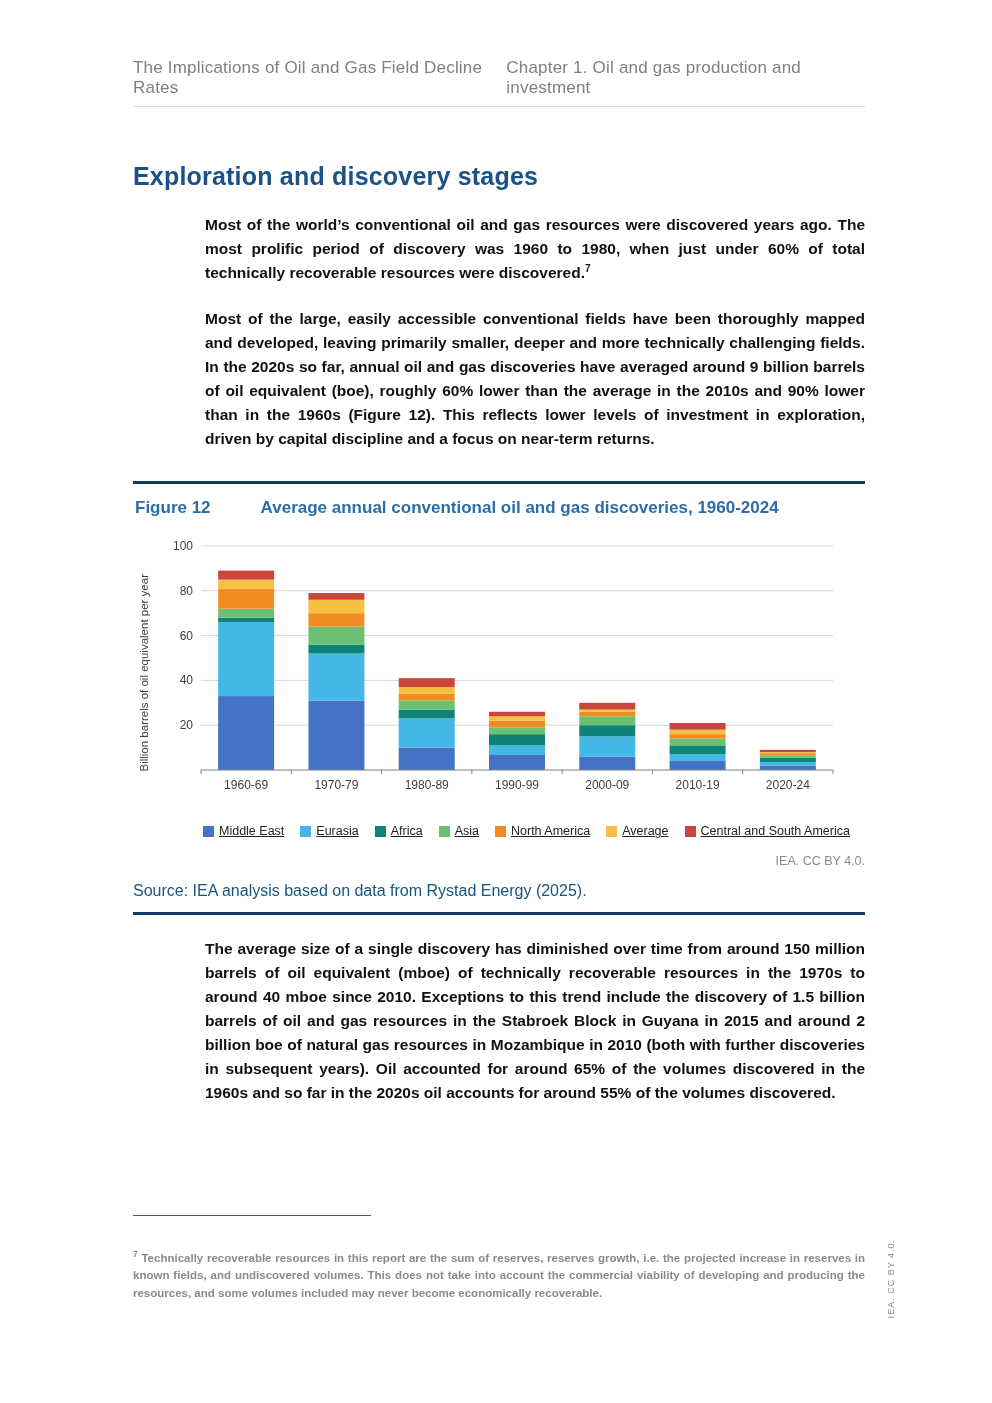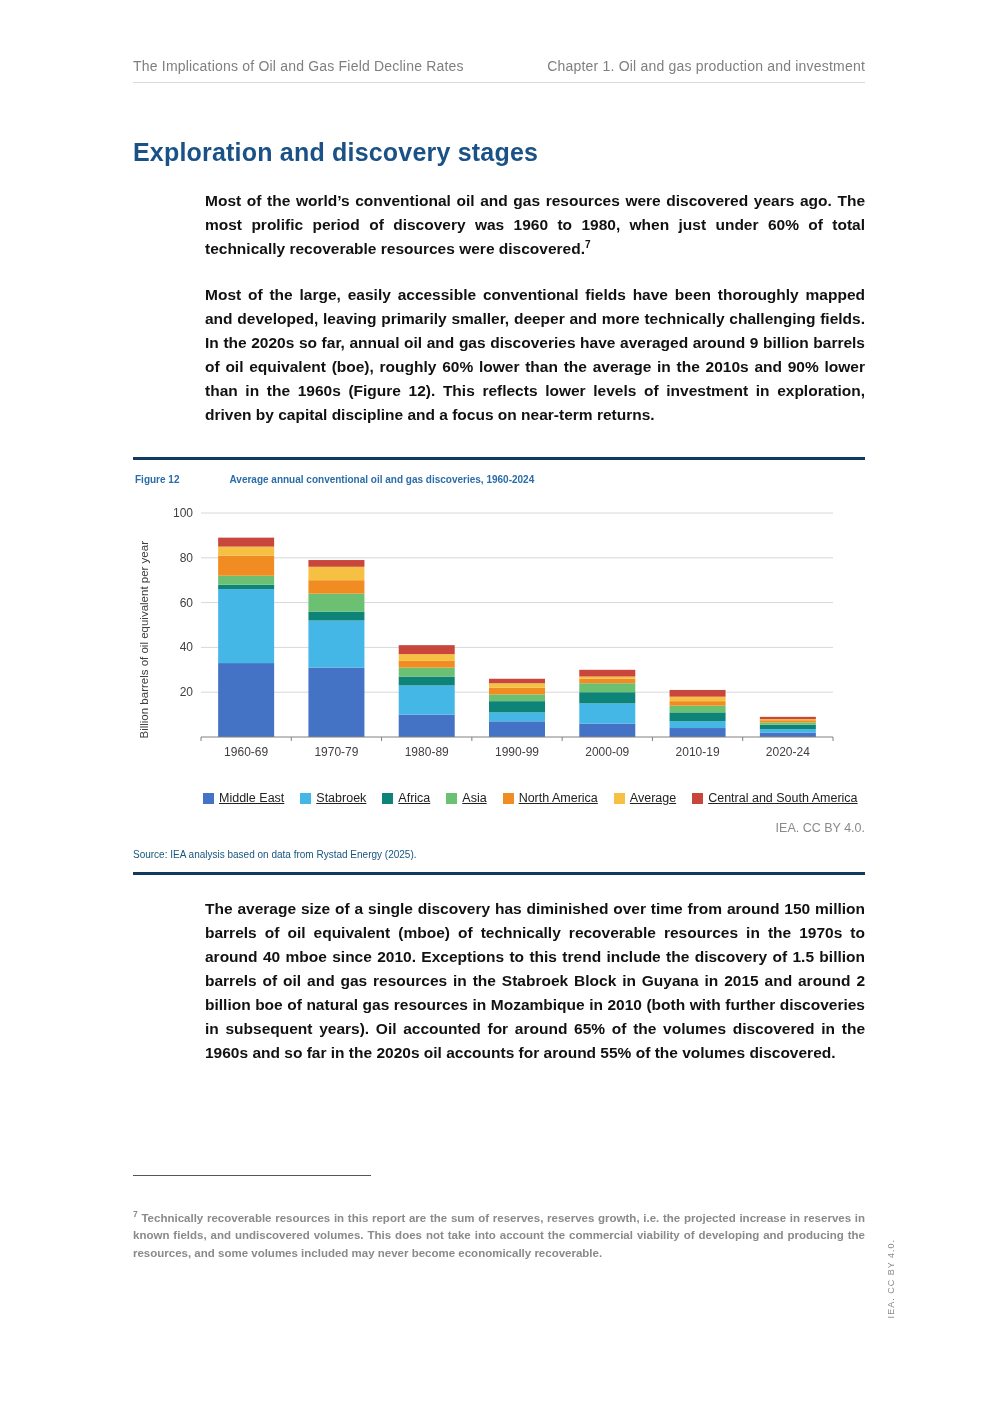--- a/index.html
+++ b/index.html
@@ -11,21 +11,21 @@
     margin:0 auto; background:#ffffff;
     overflow:hidden;
   }
   .content { position:absolute; left:133px; width:732px; top:0; }
 
   
   .header {
     display:flex; justify-content:space-between;
     margin-top:58px; padding-bottom:8px;
     border-bottom:1px solid #d9d9d9;
-    font-size:14px; color:#7f7f7f; letter-spacing:.2px;
+    font-size:17px; color:#7f7f7f; letter-spacing:.2px;
   }
 
   
   h1.page-title {
     margin-top:55px;
     font-size:25px; font-weight:bold; color:#1a5186;
     letter-spacing:.2px;
   }
 
   
@@ -40,21 +40,21 @@
   
   .figure-block {
     margin-top:30px;
     border-top:3px solid #123a5e;
     border-bottom:3px solid #123a5e;
     padding:10px 0 12px 0;
   }
   .figure-caption { display:flex; gap:50px; padding:4px 0 10px 2px; }
   .figure-caption .fig-label,
   .figure-caption .fig-title {
-    color:#2a6da9; font-weight:bold; font-size:10px;
+    color:#2a6da9; font-weight:bold; font-size:17px;
   }
 
   .chart-wrap { display:flex; align-items:stretch; margin-top:6px; }
   .ylabel-rot {
     width:22px; display:flex; align-items:center; justify-content:center;
   }
   .ylabel-rot span {
     writing-mode:vertical-rl; transform:rotate(180deg);
     font-size:11.5px; color:#404040; white-space:nowrap;
   }
@@ -65,21 +65,21 @@
     padding-left:70px; margin-top:14px;
     font-size:12.5px; color:#222;text-decoration:underline;
   }
   .legend-item { display:flex; align-items:center; gap:5px; }
   .legend-swatch { width:11px; height:11px; display:inline-block; }
 
   .figure-credit {
     text-align:right; color:#8a8a8a; font-size:12.5px; margin-top:16px;
   }
   .figure-source {
-    color:#17557e; font-size:10px; margin-top:14px;
+    color:#17557e; font-size:16px; margin-top:14px;
   }
 
   
   .footnote-sep {
     margin-top:110px; width:238px; border-top:1px solid #555;
   }
   .footnote {
     margin-top:32px; font-size:11.5px; color:#8a8a8a;
     line-height:1.5; text-align:justify;font-weight:bold;
   }
@@ -204,21 +204,21 @@
           </svg>
       </div>
 
       <div class="legend" id="legend">
           <span class="legend-item">
             <span class="legend-swatch" style="background: rgb(68, 114, 196);"></span>
             <span>Middle East</span>
           </span>
           <span class="legend-item">
             <span class="legend-swatch" style="background: rgb(69, 183, 230);"></span>
-            <span>Stabroek</span>
+            <span>Eurasia</span>
           </span>
           <span class="legend-item">
             <span class="legend-swatch" style="background: rgb(14, 131, 119);"></span>
             <span>Africa</span>
           </span>
           <span class="legend-item">
             <span class="legend-swatch" style="background: rgb(108, 192, 113);"></span>
             <span>Asia</span>
           </span>
           <span class="legend-item">

